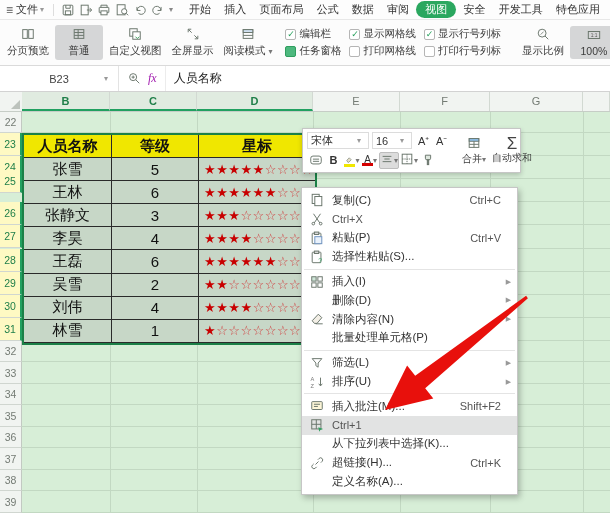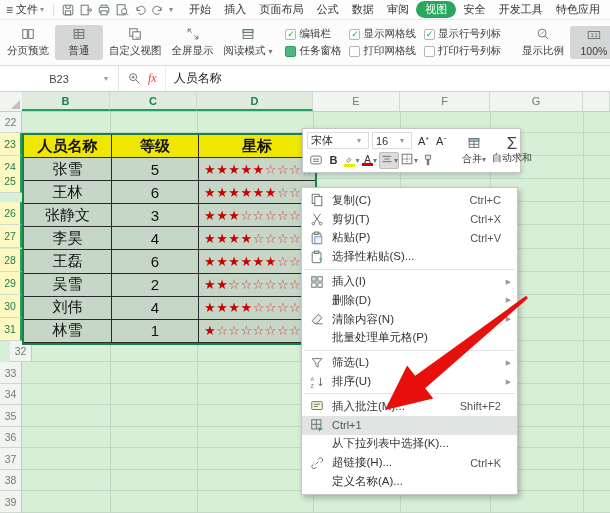--- a/index.html
+++ b/index.html
@@ -31,21 +31,21 @@
   .box{width:11px;height:11px;border:1px solid #b5b5b5;border-radius:2px;background:#fff;margin-right:3px;display:flex;align-items:center;justify-content:center;font-size:9px;color:#26a15c;box-sizing:border-box;}
   .box.filled{background:#4db87e;border-color:#2f9e5f;}
   .tools{display:flex;align-items:center;}
   .dropcaret{font-size:8px;color:#777;}
 
   
   .fbar{position:absolute;left:0;top:66px;width:610px;height:26px;background:#fff;border-bottom:1px solid #d2d2d2;display:flex;align-items:center;box-sizing:border-box;}
   .namebox{width:118px;height:100%;display:flex;align-items:center;justify-content:center;border-right:1px solid #e3e3e3;position:relative;font-size:11px;color:#444;}
   .namebox .caret{position:absolute;right:6px;}
   .fxzone{display:flex;align-items:center;padding:0 8px;}
-  .fx{font-style:italic;font-family:"Liberation Serif",serif;font-size:12px;color:#ef4444;margin-left:7px;}
+  .fx{font-style:italic;font-family:"Liberation Serif",serif;font-size:12px;color:#a21caf;margin-left:7px;}
   .fval{flex:1;height:100%;display:flex;align-items:center;border-left:1px solid #ececec;padding-left:8px;font-size:12px;color:#222;}
 
   
   .colhdr{position:absolute;left:0;top:92px;width:610px;height:20px;background:#f1f4f1;border-bottom:1px solid #c6cdc6;box-sizing:border-box;}
   .corner{position:absolute;left:0;top:0;width:22px;height:19px;border-right:1px solid #c6cdc6;background:#f1f4f1;}
   .corner:after{content:"";position:absolute;right:2px;bottom:2px;border-left:9px solid transparent;border-bottom:9px solid #bcc2bc;}
   .ch{position:absolute;top:0;height:19px;line-height:19px;text-align:center;font-size:11px;color:#747b74;border-right:1px solid #d2d9d2;box-sizing:border-box;}
   .ch.sel{background:#e0ebe0;color:#1f7f49;font-weight:bold;border-bottom:2px solid #21a060;}
   .sheet{position:absolute;left:0;top:112px;width:610px;height:401px;background:#d7eed7;overflow:hidden;}
   .rh{position:absolute;left:0;width:22px;background:#f1f4f1;border-bottom:1px solid #d0d6d0;border-right:1px solid #c2c9c2;box-sizing:border-box;display:flex;align-items:center;justify-content:center;font-size:10.5px;color:#747b74;}
@@ -290,21 +290,21 @@
       <div class="rh sel" style="top: 113.4px; height: 23.1px;">27</div>
       <div class="hline" style="top: 135.5px;"></div>
       <div class="rh sel" style="top: 136.5px; height: 23.1px;">28</div>
       <div class="hline" style="top: 158.6px;"></div>
       <div class="rh sel" style="top: 159.6px; height: 23.1px;">29</div>
       <div class="hline" style="top: 181.7px;"></div>
       <div class="rh sel" style="top: 182.7px; height: 23.1px;">30</div>
       <div class="hline" style="top: 204.8px;"></div>
       <div class="rh sel" style="top: 205.8px; height: 23.1px;">31</div>
       <div class="hline" style="top: 227.9px;"></div>
-      <div class="rh" style="top: 228.9px; height: 21.5px; margin-left: 10px;">32</div>
+      <div class="rh" style="top: 228.9px; height: 21.5px;">32</div>
       <div class="hline" style="top: 249.4px;"></div>
       <div class="rh" style="top: 250.4px; height: 21.5px;">33</div>
       <div class="hline" style="top: 270.9px;"></div>
       <div class="rh" style="top: 271.9px; height: 21.5px;">34</div>
       <div class="hline" style="top: 292.4px;"></div>
       <div class="rh" style="top: 293.4px; height: 21.5px;">35</div>
       <div class="hline" style="top: 313.9px;"></div>
       <div class="rh" style="top: 314.9px; height: 21.5px;">36</div>
       <div class="hline" style="top: 335.4px;"></div>
       <div class="rh" style="top: 336.4px; height: 21.5px;">37</div>
@@ -480,21 +480,20 @@
         <span class="mi-arrow"></span>
       </div>
       <div class="mi">
         <span class="mi-icon">
           <svg viewBox="0 0 16 16" width="14" height="14" fill="none" stroke="#69756b" stroke-width="1.1">
             <path d="M4 2l7.2 10.5M12 2L4.8 12.5"></path>
             <circle cx="3.8" cy="13.3" r="1.5"></circle>
             <circle cx="12.2" cy="13.3" r="1.5"></circle>
           </svg>
         </span>
-        <span class="mi-label">剪切(T)</span>
         <span class="mi-short">Ctrl+X</span>
         <span class="mi-arrow"></span>
       </div>
       <div class="mi">
         <span class="mi-icon">
           <svg viewBox="0 0 16 16" width="14" height="14" fill="none" stroke="#69756b" stroke-width="1.1">
             <rect x="2.5" y="2.5" width="10" height="12" rx="0.8"></rect>
             <rect x="5" y="1.2" width="5" height="2.8" fill="#d8d8d8"></rect>
             <rect x="5.5" y="6.5" width="8" height="8" fill="#eaf2fb" stroke="#6f93c0"></rect>
           </svg>

